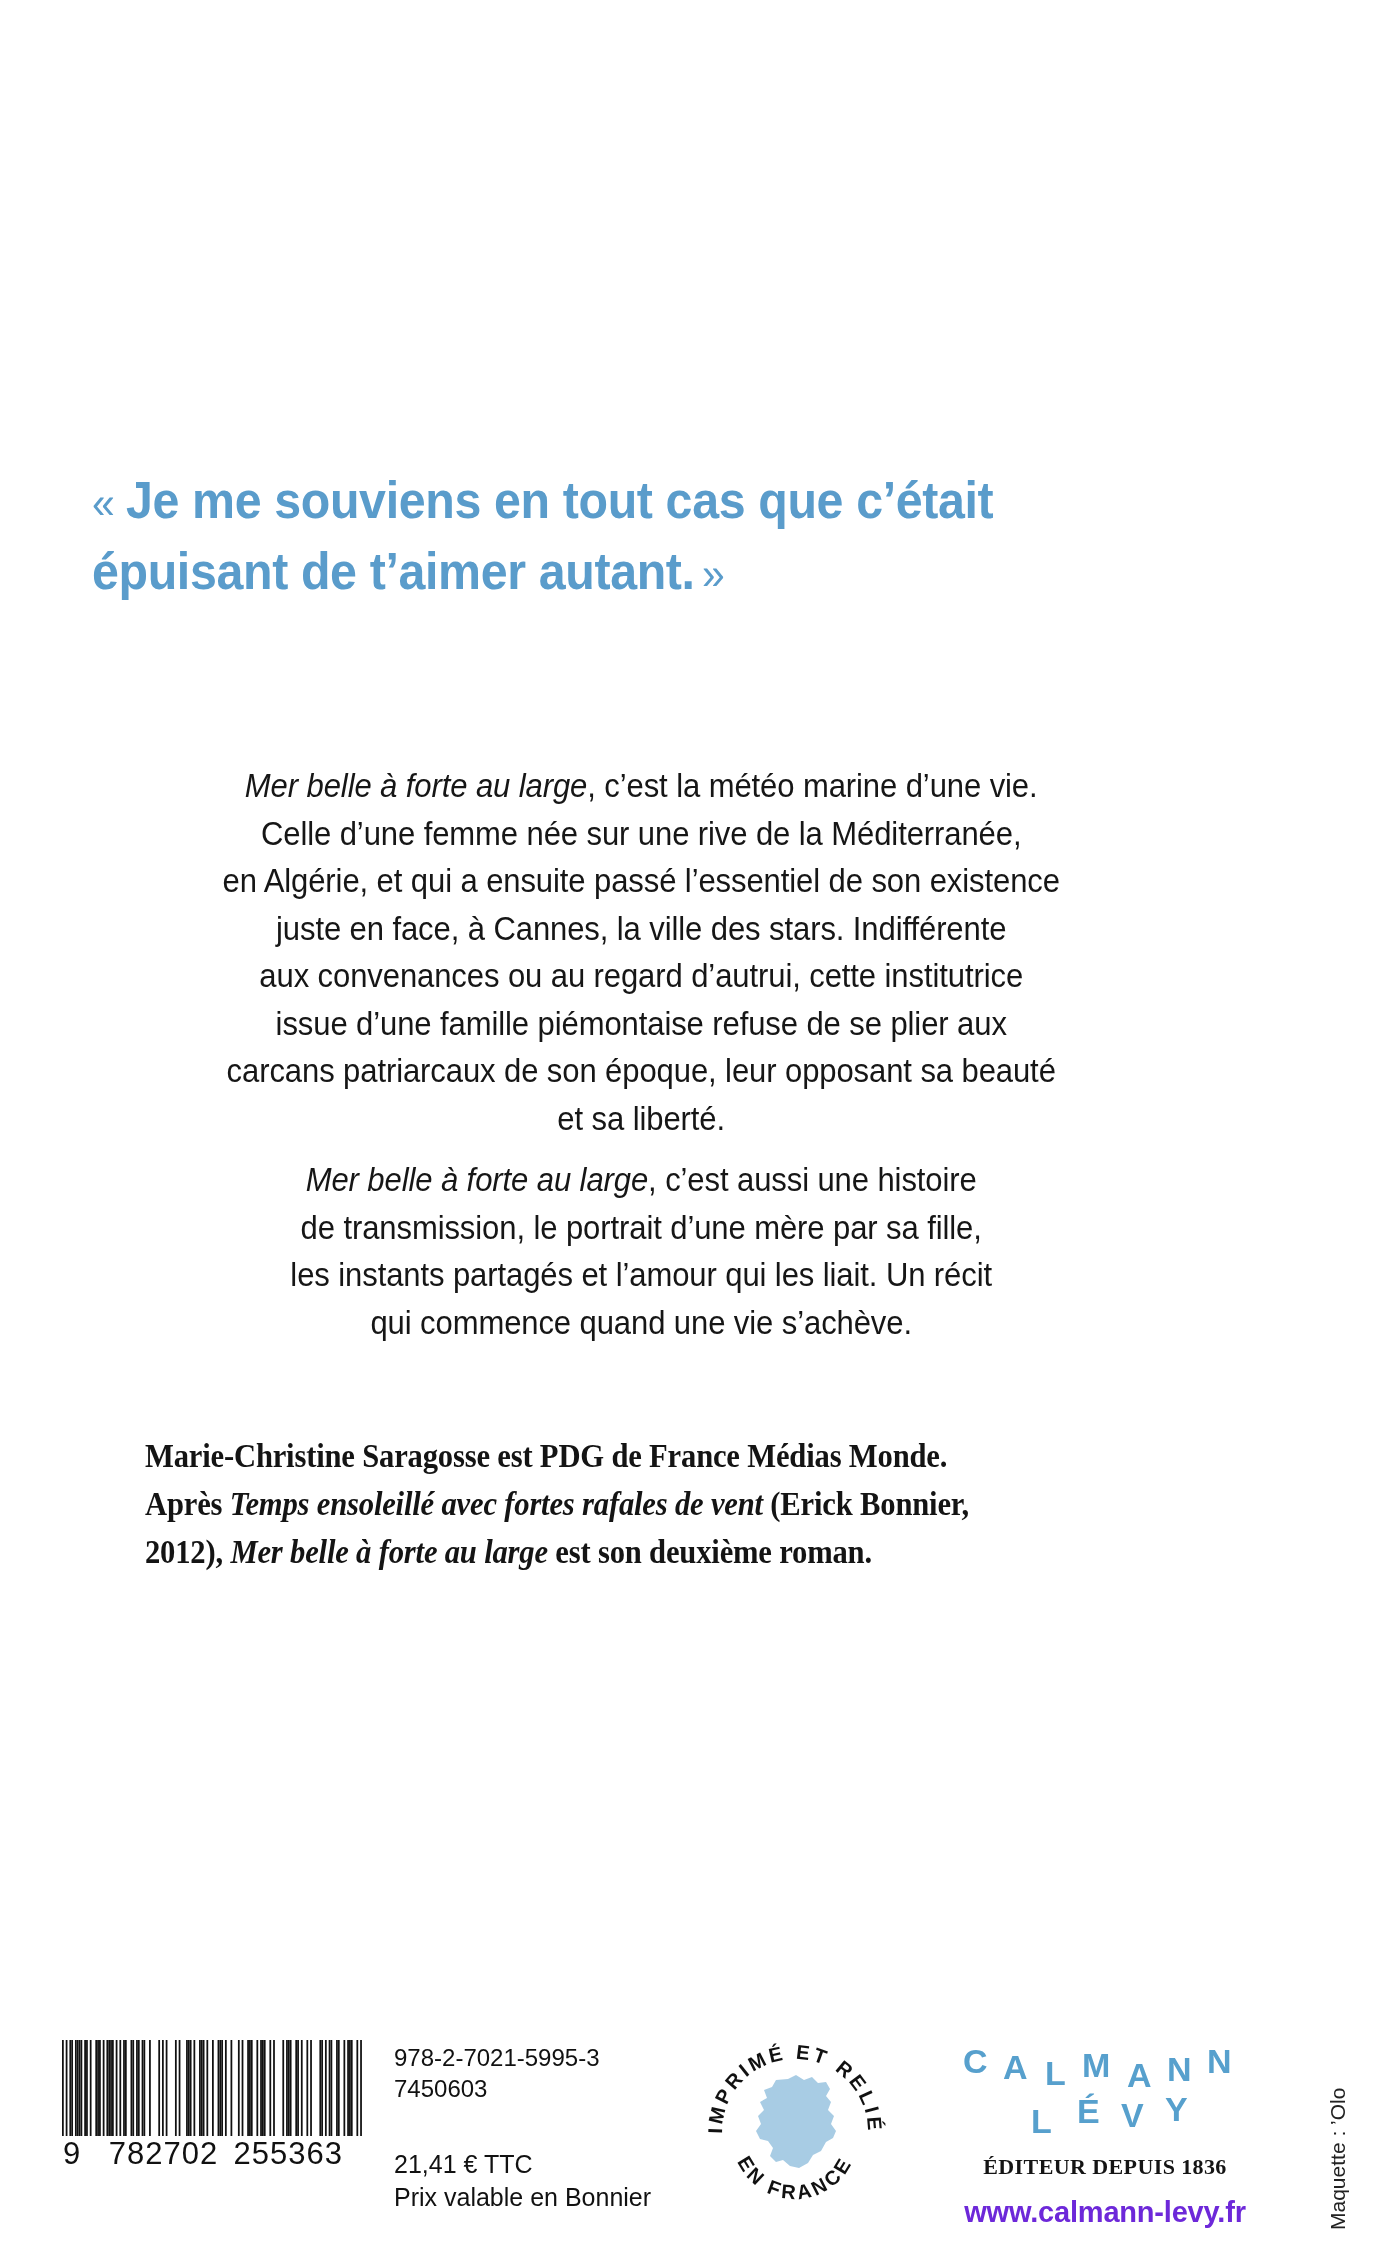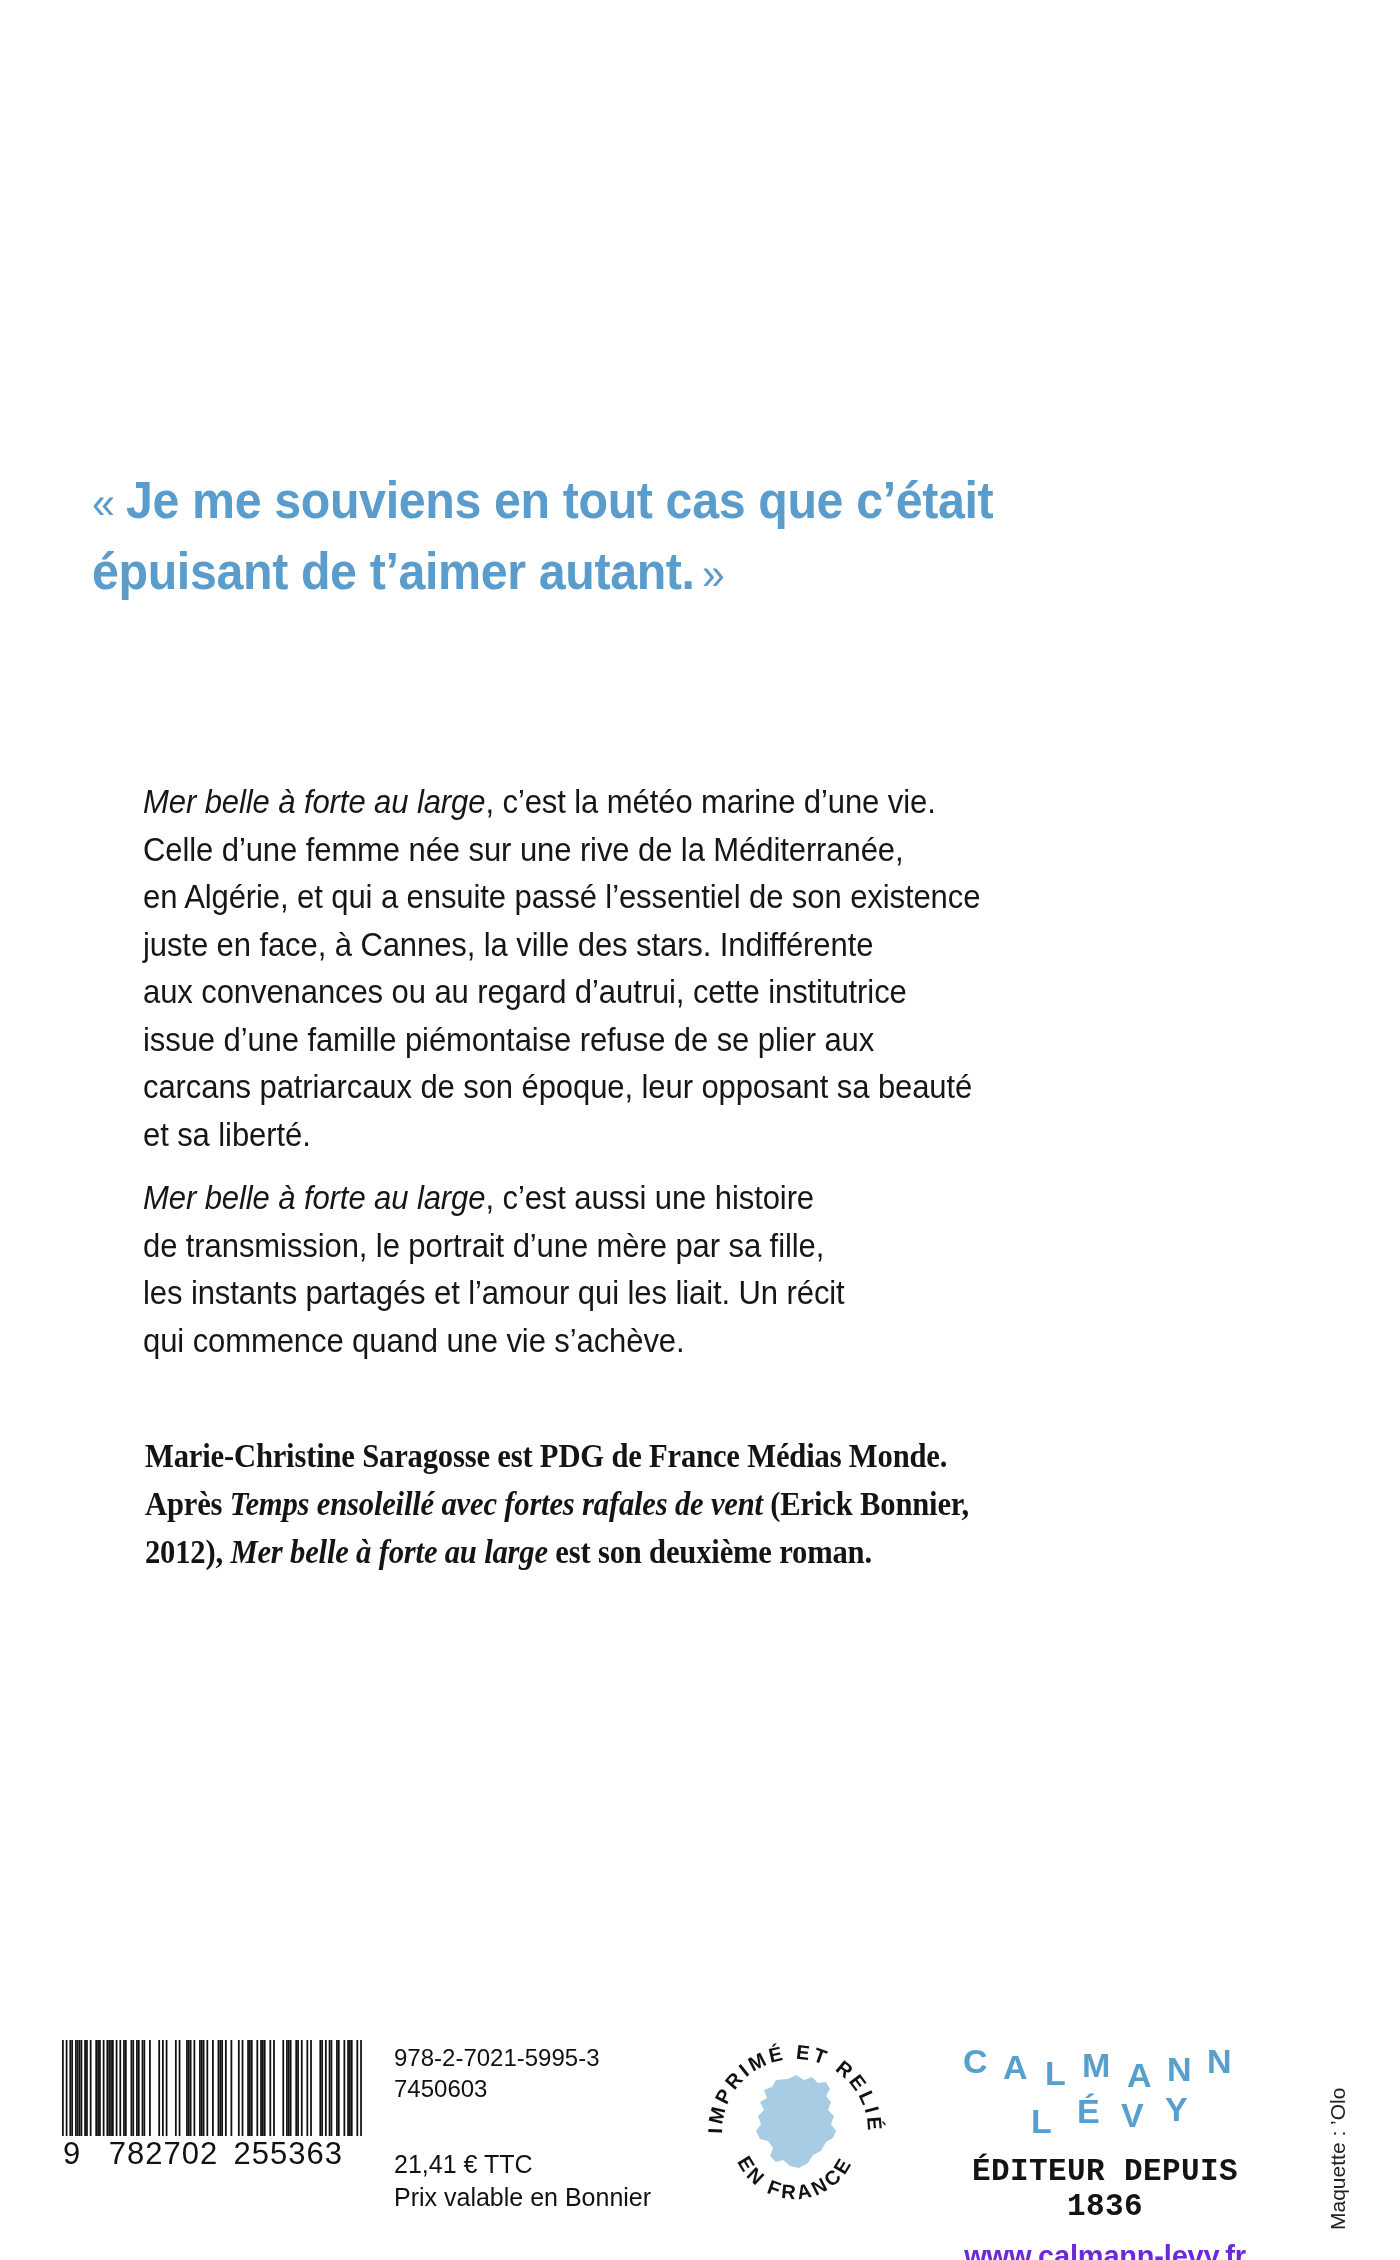--- a/index.html
+++ b/index.html
@@ -44,21 +44,22 @@
   .guillemet-close { margin-left: 8px; }
 
   
   #blurb {
     position: absolute;
     left: 143px;
     top: 762px;
     width: 1060px;
   }
   .blurb-para {
-    margin: 16px 0 14px 0;
+    margin: 0 0 14px 0;
+    text-align: center;
   }
   .blurb-line {
     font-family: "Liberation Sans Narrow", "Liberation Sans", sans-serif;
     font-size: 33px;
     line-height: 47.5px;
     color: #161616;
     white-space: nowrap;
     transform: scaleX(0.94);
     transform-origin: left center;
     letter-spacing: -0.1px;
@@ -186,23 +187,23 @@
   }
   #logo-levy span {
     position: absolute;
     font-family: "Liberation Sans Narrow", "Liberation Sans", sans-serif;
     font-weight: bold;
     font-size: 34px;
     color: #57a0cd;
     line-height: 1;
   }
   #logo-tagline {
-    font-family: Liberation Mono, monospace;
-    font-weight: bold;
-    font-size: 31px;
+    font-family: Liberation Serif, serif;
+    font-weight: bold;
+    font-size: 22px;
     color: #141414;
     letter-spacing: 0.4px;
     margin-top: 12px;
   }
   #logo-website {
     font-family: "Liberation Sans Narrow", "Liberation Sans", sans-serif;
     font-weight: bold;
     font-size: 29px;
     color: #6d28d9;
     letter-spacing: -0.2px;

